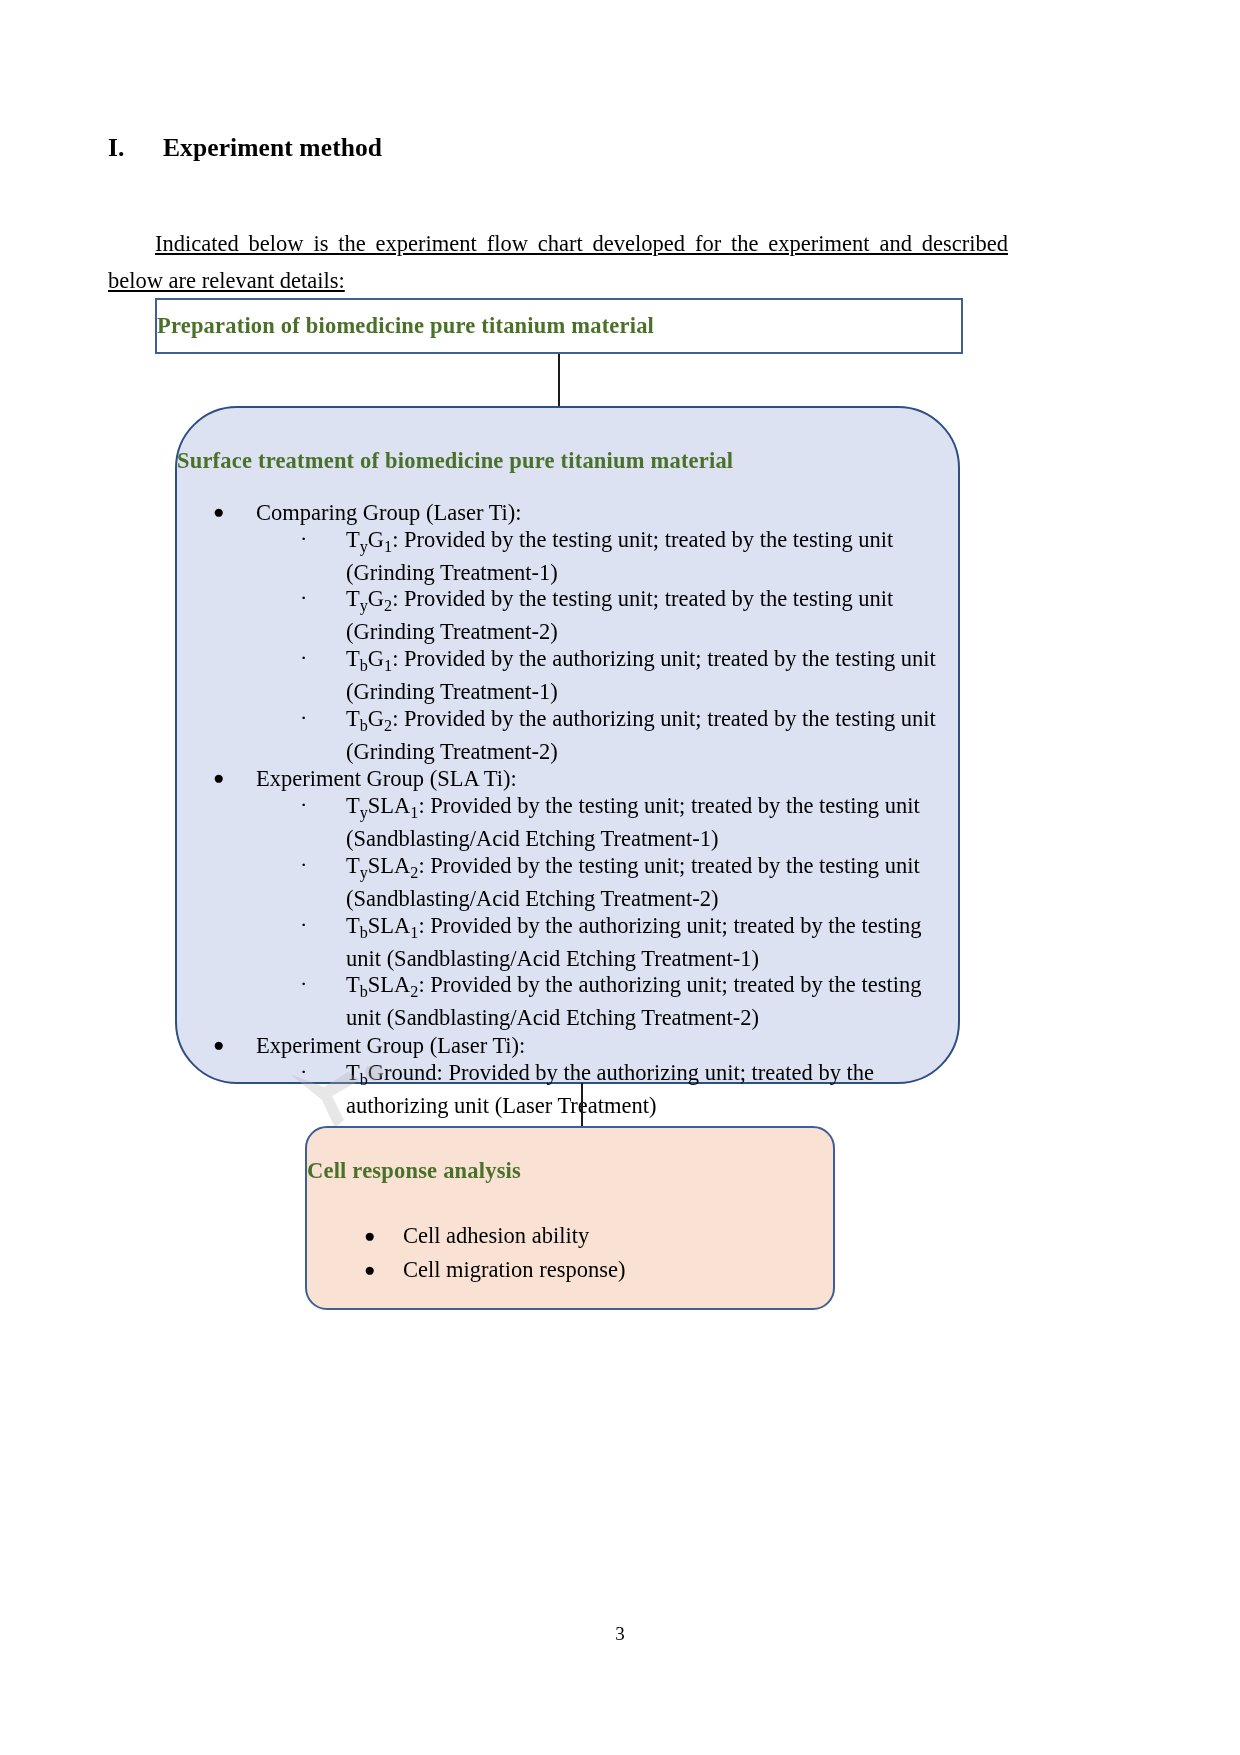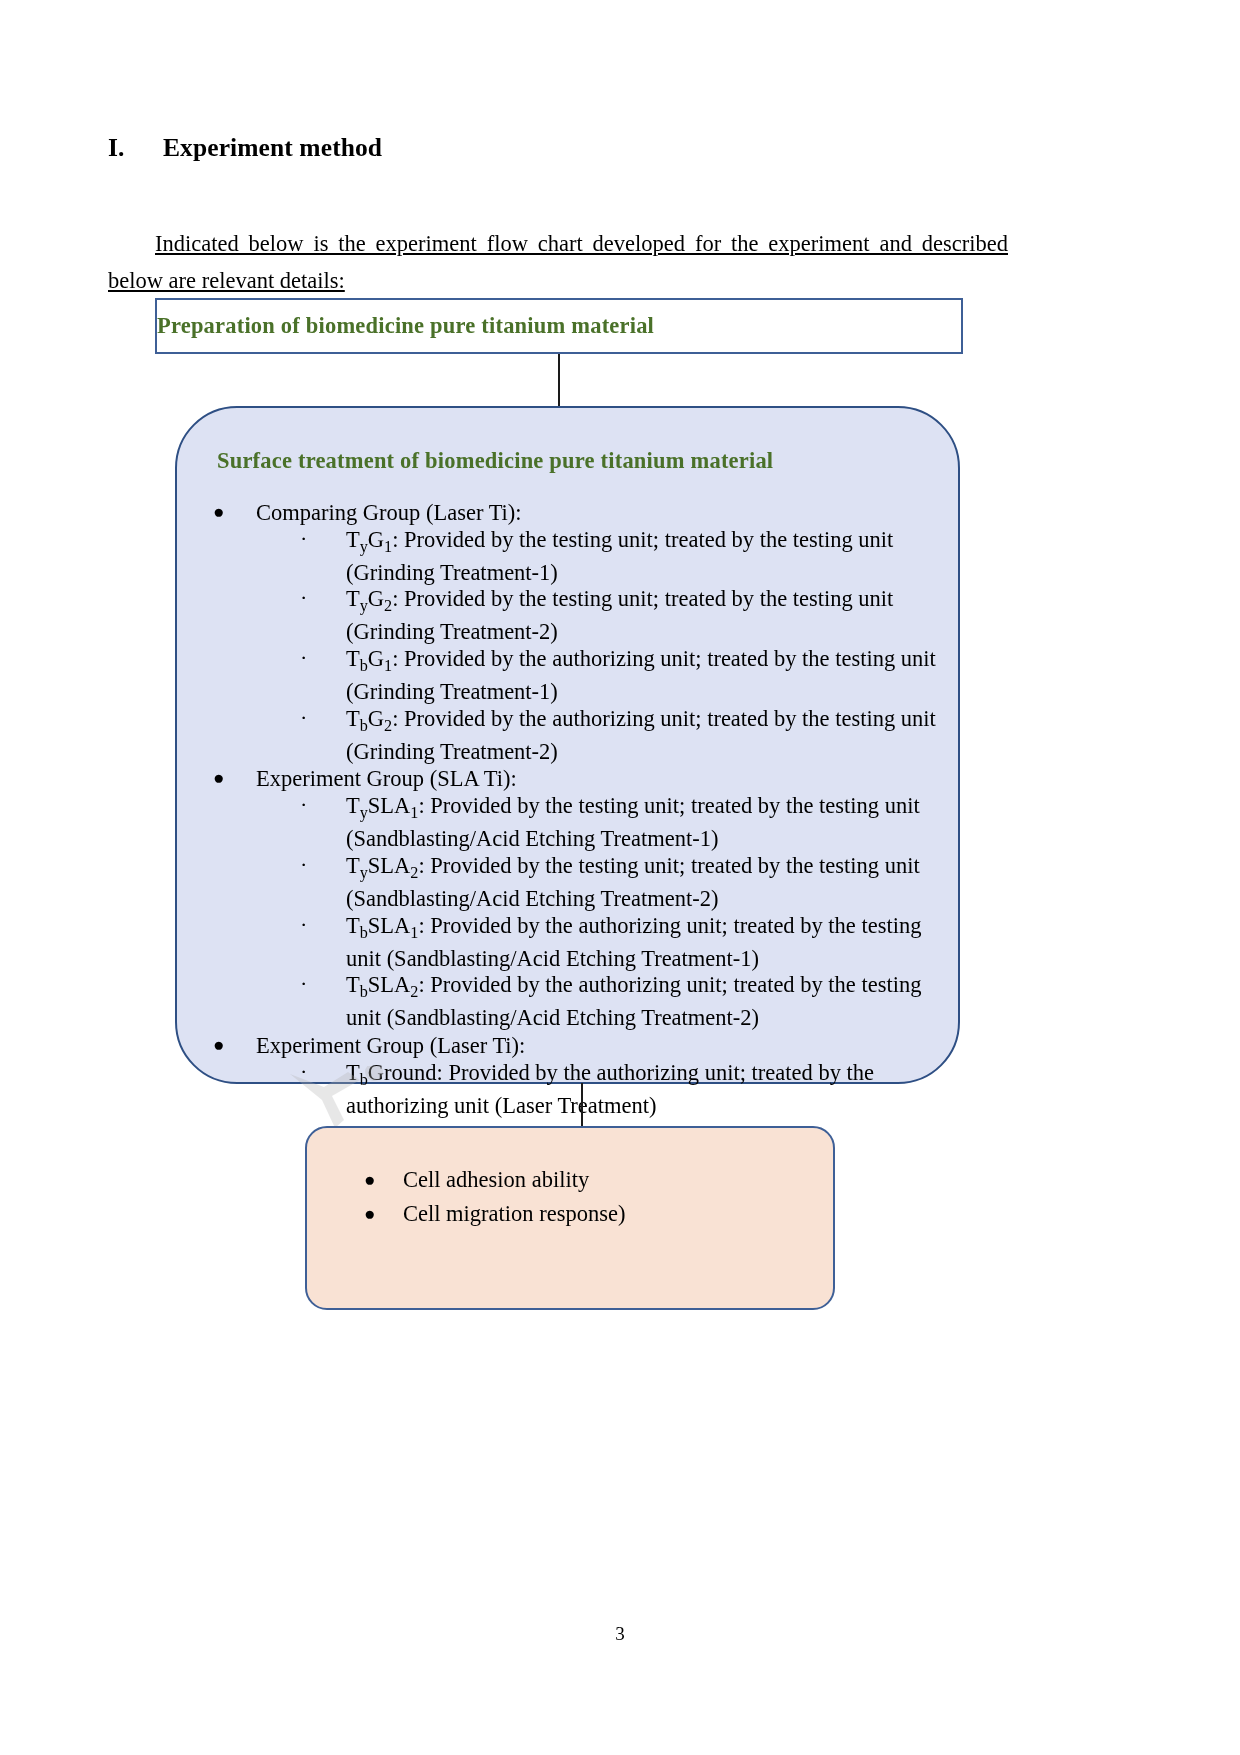--- a/index.html
+++ b/index.html
@@ -97,21 +97,20 @@
     left: 175px;
     top: 406px;
     width: 785px;
     height: 678px;
     background: #dde2f3;
     border: 2.6px solid #2e4f84;
     border-radius: 62px;
   }
   .box-surface .box-title {
     margin-top: 40px;
-    margin-left: 40px;
   }
 
   
   .list {
     margin: 0;
     padding: 0;
     list-style: none;
     font-size: 22.5px;
     line-height: 26.6px;
   }
@@ -282,20 +281,21 @@
     </div>
 
     <svg class="watermark" viewBox="0 0 120 74">
       <path d="M2 8 L34 34 L47 62 L56 54 L44 30 L72 14 L60 6 L36 21 Z" fill="#b3b3b3"></path>
       <circle cx="86" cy="6" r="9" fill="#b3b3b3"></circle>
     </svg>
 
     <div class="connector conn-2"></div>
 
     <div class="box box-cell">
+      <div class="box-title">Cell response analysis</div>
       <ul class="cell-list">
         <li>
           <span class="marker">●</span>
           <span>Cell adhesion ability</span>
         </li>
         <li>
           <span class="marker">●</span>
           <span>Cell migration response)</span>
         </li>
       </ul>

